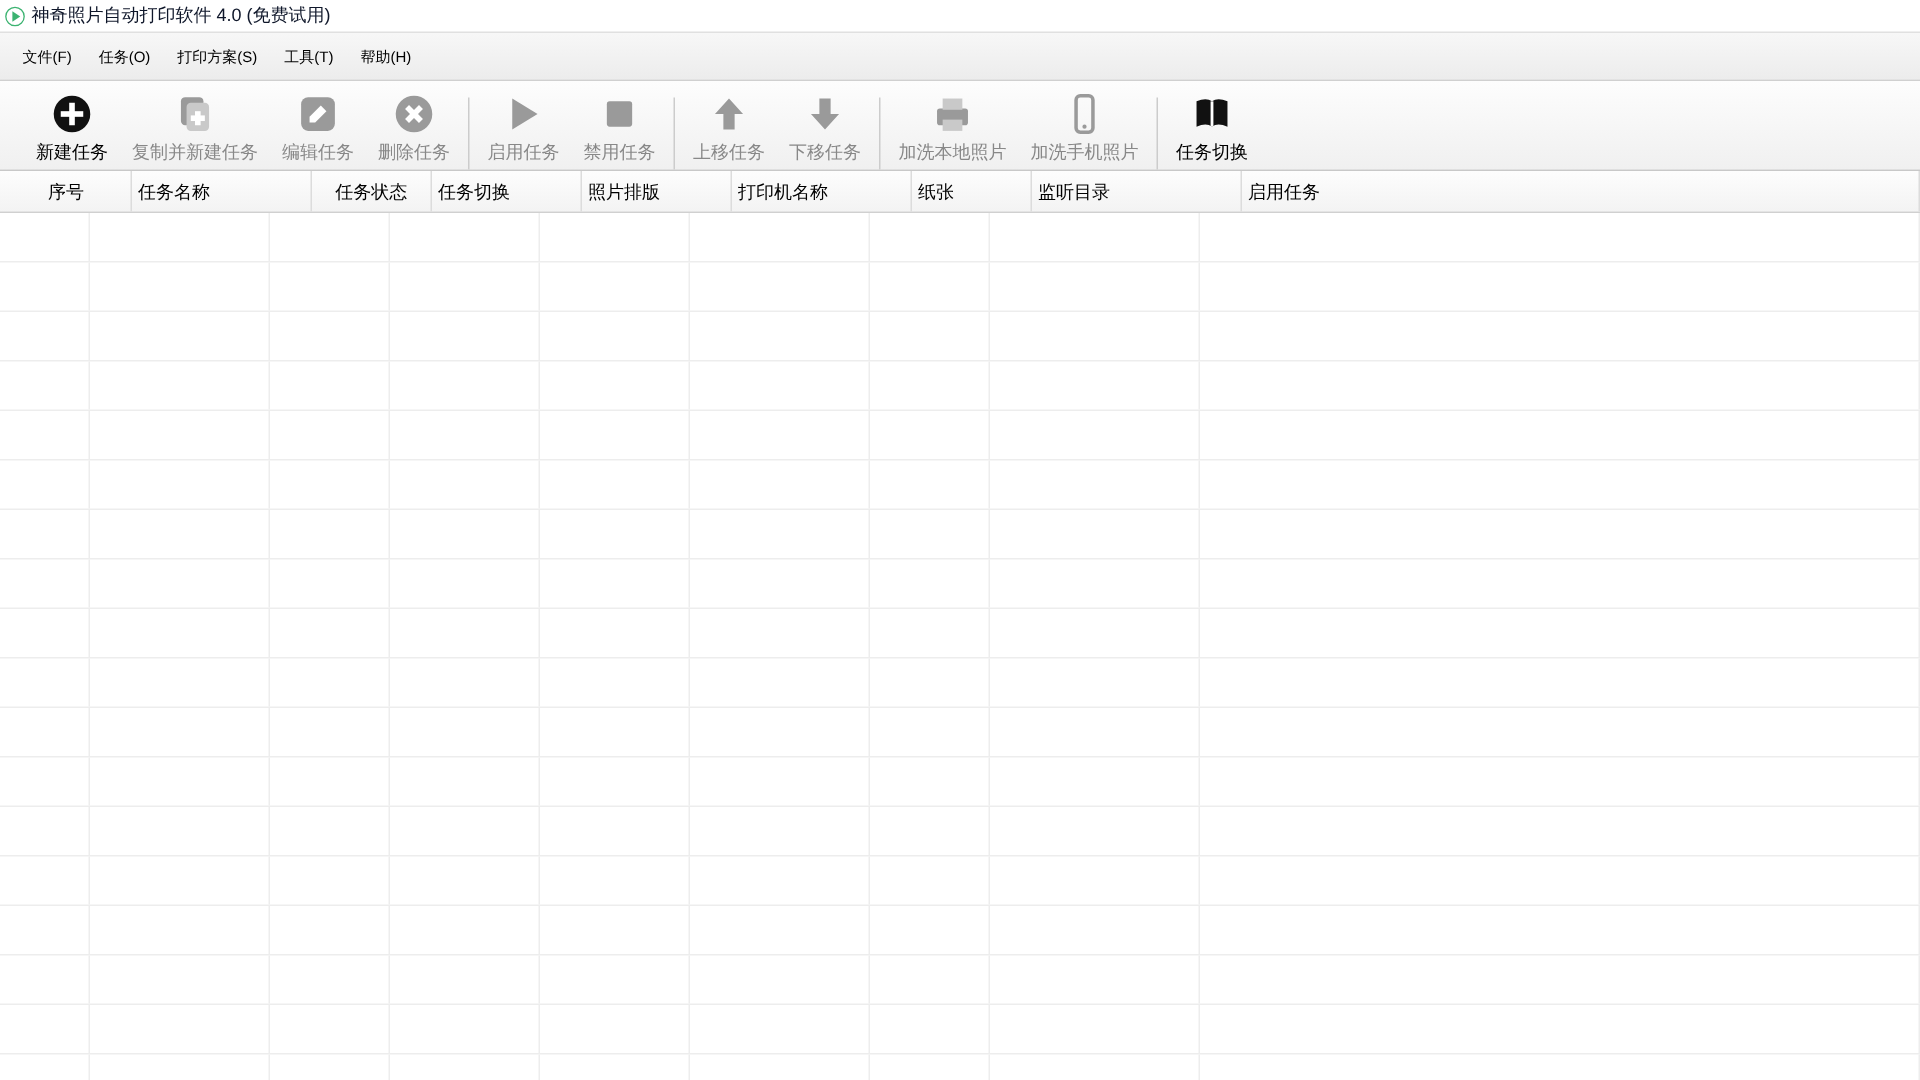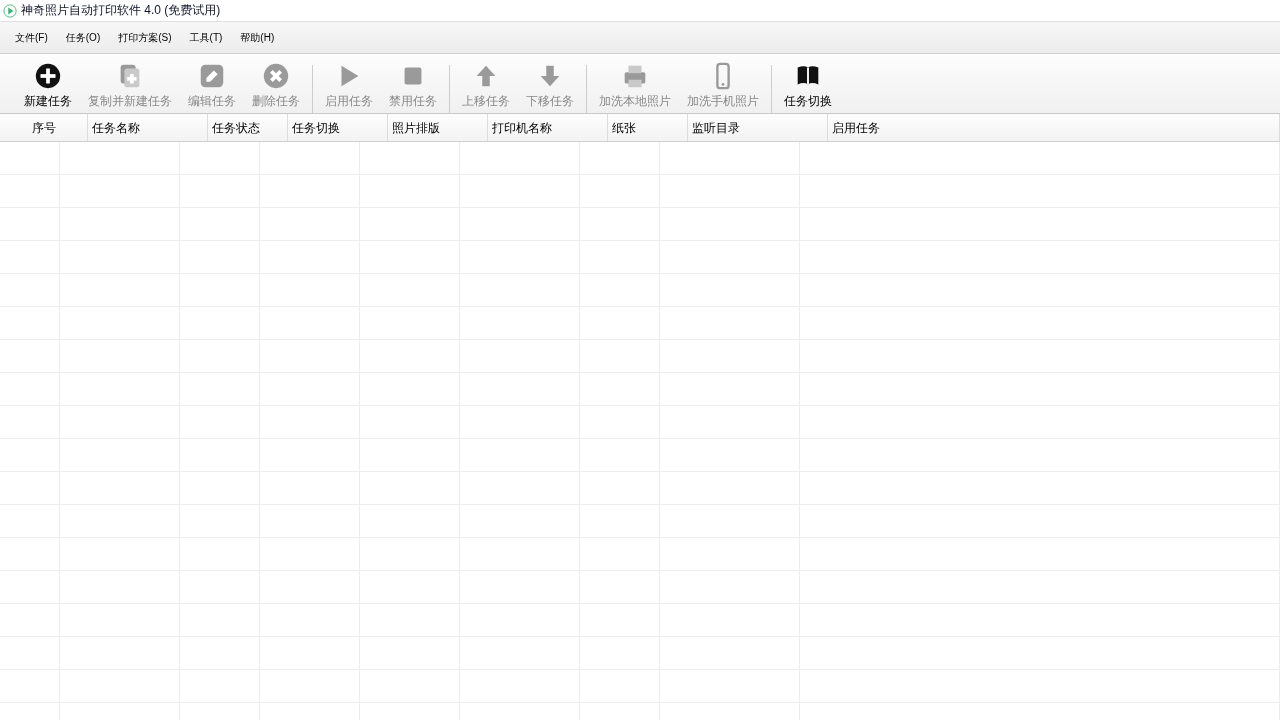--- a/index.html
+++ b/index.html
@@ -107,21 +107,21 @@
   display: flex;
   height: 33px;
   border-bottom: 1px solid #ededed;
 }
 .td {
   border-right: 1px solid #ededed;
   height: 100%;
 }
 .c0 { width: 60px; }
 .c1 { width: 120px; }
-.c2 { width: 80px; }
+.c2 { width: 80px; text-align: center; }
 .c3 { width: 100px; }
 .c4 { width: 100px; }
 .c5 { width: 120px; }
 .c6 { width: 80px; }
 .c7 { width: 140px; }
 .c8 { flex: 1; }
 </style>
 </head>
 <body>
 

